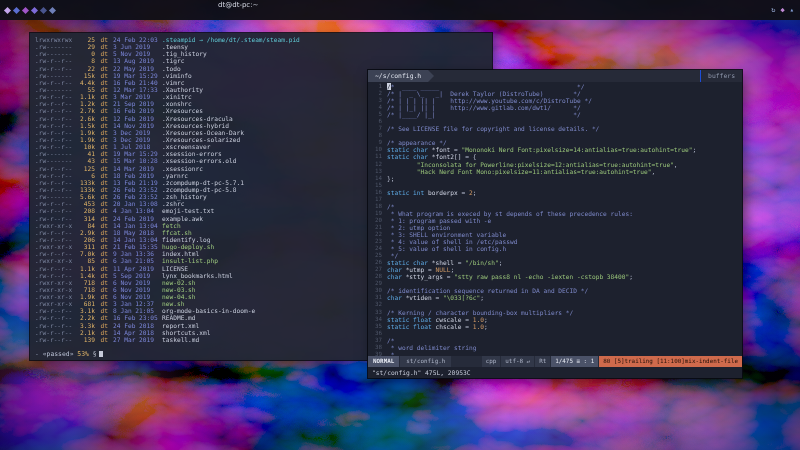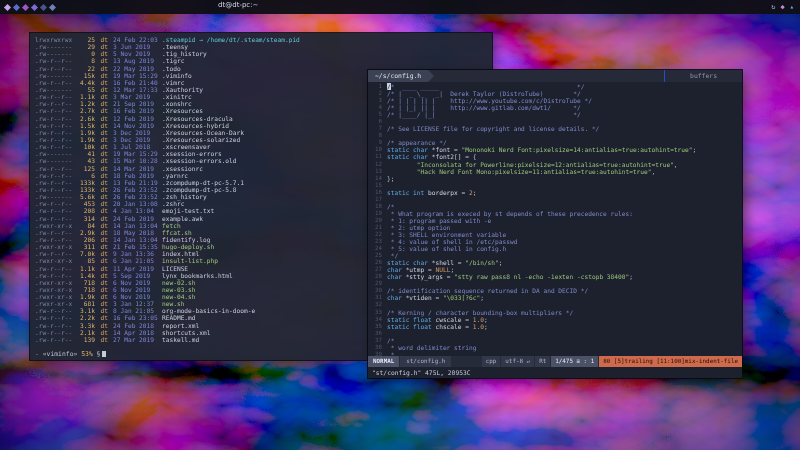--- a/index.html
+++ b/index.html
@@ -11,21 +11,21 @@
   .wallpaper{position:absolute;inset:0;z-index:0}
   .wall-glow{position:absolute;inset:0;z-index:1;pointer-events:none;mix-blend-mode:screen;background:
     radial-gradient(190px 130px at 8% 88%, rgba(227,64,160,.60), transparent 70%),
     radial-gradient(230px 160px at 88% 14%, rgba(120,40,220,.55), transparent 70%),
     radial-gradient(260px 180px at 72% 90%, rgba(210,45,150,.50), transparent 70%),
     radial-gradient(200px 140px at 30% 8%, rgba(70,70,230,.50), transparent 70%),
     radial-gradient(150px 110px at 55% 50%, rgba(60,15,90,.55), transparent 75%)}
   .vignette{position:absolute;inset:0;z-index:2;pointer-events:none;background:radial-gradient(ellipse at 50% 50%, transparent 55%, rgba(5,0,15,.55) 100%)}
 
   
-  .topbar{position:absolute;top:0;left:0;right:0;height:14px;background:rgba(15,15,23,.97);z-index:8;display:flex;align-items:center;font-size:7px;color:#c9cede}
+  .topbar{position:absolute;top:0;left:0;right:0;height:20px;background:rgba(15,15,23,.97);z-index:8;display:flex;align-items:center;font-size:7px;color:#c9cede}
   .ws{display:flex;gap:4px;margin-left:5px;align-items:center}
   .diamond{width:5px;height:5px;transform:rotate(45deg);display:inline-block}
   .host{position:absolute;left:218px;top:0;line-height:11px;font-family:"DejaVu Sans",sans-serif;font-size:7px;color:#d6dae6}
   .tray{margin-left:auto;display:flex;gap:5px;margin-right:6px;align-items:center}
   .tray-ic{font-size:7px;line-height:11px}
 
   
   .term{position:absolute;left:30px;top:33px;width:462px;height:327px;z-index:4;background:rgba(33,38,52,.97);
     padding:3px 0 0 5px;overflow:hidden;box-shadow:0 0 0 1px rgba(8,10,18,.85), 3px 4px 10px rgba(0,0,0,.45)}
   .trow{display:flex;height:7.15px;line-height:7.15px;font-size:6.2px;white-space:pre}
@@ -40,21 +40,21 @@
   .prompt{margin-top:7px;font-size:6.4px;line-height:8px;display:flex;align-items:center;white-space:pre}
   .p-dim{color:#8d96ac}.p-branch{color:#b9c0d4}.p-pct{color:#e0b468}.p-sym{color:#c6cbda}
   .cursor{display:inline-block;width:4px;height:6.5px;background:#c6cbda;margin-left:2px}
 
   
   .editor{position:absolute;left:368px;top:70px;width:374px;height:308px;z-index:6;background:#1d212e;
     box-shadow:0 0 0 1px rgba(8,10,18,.9), 3px 4px 12px rgba(0,0,0,.5)}
   .tabline{position:absolute;top:0;left:0;right:0;height:12px;background:#262a38;display:flex;align-items:stretch;font-size:6.4px}
   .tab{background:#3c4254;color:#dde1ec;padding:0 7px;line-height:12px}
   .tab-arrow{width:0;height:0;border-top:6px solid transparent;border-bottom:6px solid transparent;border-left:6px solid #3c4254}
-  .tabline-right{margin-left:auto;color:#8e96ab;padding:0 25px;line-height:12px;border-left:1px solid #1d4ed8}
+  .tabline-right{margin-left:auto;color:#8e96ab;padding:0 7px;line-height:12px;border-left:1px solid #1d4ed8}
   .code{position:absolute;top:12px;left:0;right:0;bottom:22px;overflow:hidden;padding-top:1px}
   .code-line{display:flex;height:7.05px;line-height:7.05px;font-size:6.2px;white-space:pre}
   .gutter{width:14px;flex:none;text-align:right;color:#4e5568;margin-right:5px;font-size:5.8px}
   .tk-cm{color:#7d88c8}
   .tk-kw{color:#5da8e2}
   .tk-id{color:#ccd1e0}
   .tk-pu{color:#b9bfd2}
   .tk-str{color:#98c379}
   .tk-num{color:#d19a66}
   .tk-cur{background:#ccd1e0;color:#1d212e}
@@ -141,21 +141,21 @@
         <div class="trow"><span class="c-perms">.rwxr-xr-x</span><span class="c-size">718</span><span class="c-user">dt</span><span class="c-date">6 Nov 2019</span><span class="c-name n-exec">new-02.sh</span></div>
         <div class="trow"><span class="c-perms">.rwxr-xr-x</span><span class="c-size">718</span><span class="c-user">dt</span><span class="c-date">6 Nov 2019</span><span class="c-name n-exec">new-03.sh</span></div>
         <div class="trow"><span class="c-perms">.rwxr-xr-x</span><span class="c-size">1.9k</span><span class="c-user">dt</span><span class="c-date">6 Nov 2019</span><span class="c-name n-exec">new-04.sh</span></div>
         <div class="trow"><span class="c-perms">.rwxr-xr-x</span><span class="c-size">681</span><span class="c-user">dt</span><span class="c-date">3 Jan 12:37</span><span class="c-name n-exec">new.sh</span></div>
         <div class="trow"><span class="c-perms">.rw-r--r--</span><span class="c-size">3.1k</span><span class="c-user">dt</span><span class="c-date">8 Jan 21:05</span><span class="c-name ">org-mode-basics-in-doom-e</span></div>
         <div class="trow"><span class="c-perms">.rw-r--r--</span><span class="c-size">2.2k</span><span class="c-user">dt</span><span class="c-date">16 Feb 23:05</span><span class="c-name ">README.md</span></div>
         <div class="trow"><span class="c-perms">.rw-r--r--</span><span class="c-size">3.3k</span><span class="c-user">dt</span><span class="c-date">24 Feb 2018</span><span class="c-name ">report.xml</span></div>
         <div class="trow"><span class="c-perms">.rw-r--r--</span><span class="c-size">2.1k</span><span class="c-user">dt</span><span class="c-date">14 Apr 2018</span><span class="c-name ">shortcuts.xml</span></div>
         <div class="trow"><span class="c-perms">.rw-r--r--</span><span class="c-size">139</span><span class="c-user">dt</span><span class="c-date">27 Mar 2019</span><span class="c-name ">taskell.md</span></div>
       </div>
-    <div class="prompt"><span class="p-dim">- </span><span class="p-branch">«viminfo»</span><span class="p-dim"> </span><span class="p-pct">53%</span><span class="p-dim"> </span><span class="p-sym">§</span><span class="cursor"></span></div>
+    <div class="prompt"><span class="p-dim">- </span><span class="p-branch">«passed»</span><span class="p-dim"> </span><span class="p-pct">53%</span><span class="p-dim"> </span><span class="p-sym">§</span><span class="cursor"></span></div>
   </div>
 
   <div class="editor">
     <div class="tabline">
       <div class="tab"><span>~/s/config.h</span></div>
       <div class="tab-arrow"></div>
       <div class="tabline-right">buffers</div>
     </div>
     <div class="code">
         <div class="code-line"><span class="gutter">1</span><span class="lcontent"><span class="tk-cur">/</span><span class="tk-cm">*  ____ _____                                     */</span></span></div>

